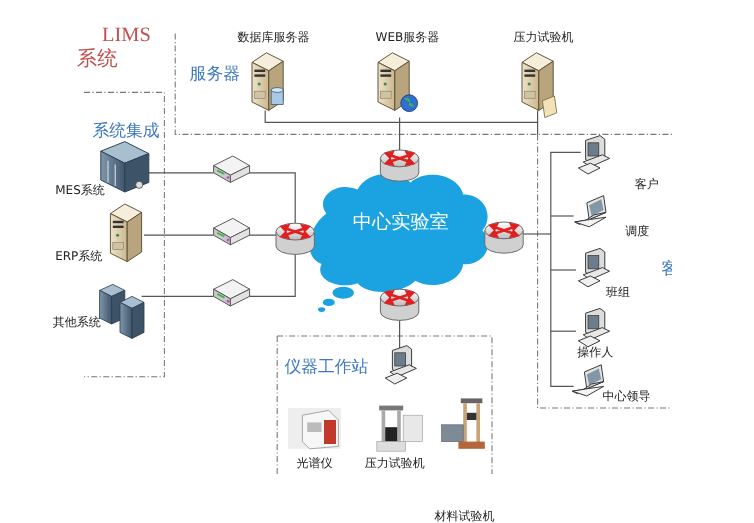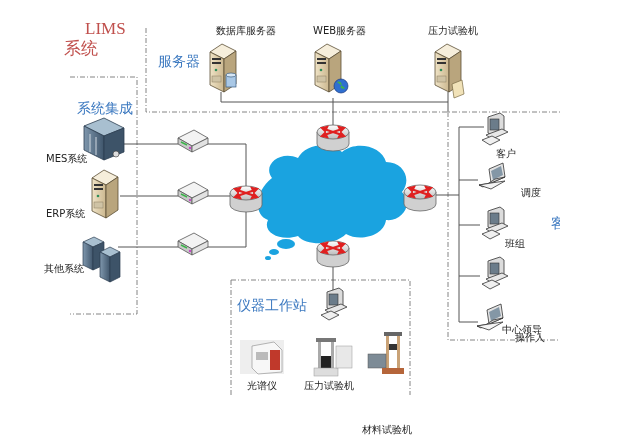--- a/index.html
+++ b/index.html
@@ -180,31 +180,32 @@
 </svg>
 
 <div class="title" style="left:85px;top:18px;">LIMS</div>
 <div class="title" style="left:64px;top:38px;">系统</div>
 
 <div class="grp" style="left:158px;top:53px;">服务器</div>
 <div class="grp" style="left:77px;top:100px;">系统集成</div>
 <div class="grp" style="left:551px;top:215px;">客户机</div>
 <div class="grp" style="left:237px;top:297px;">仪器工作站</div>
 
-<div class="lbl" style="left:198px;top:24px;margin-left:18px;">数据库服务器</div>
+<div class="lbl" style="left:198px;top:24px;">数据库服务器</div>
 <div class="lbl" style="left:313px;top:24px;">WEB服务器</div>
 <div class="lbl" style="left:428px;top:24px;">压力试验机</div>
 
 <div class="lbl" style="left:46px;top:152px;">MES系统</div>
 <div class="lbl" style="left:46px;top:207px;">ERP系统</div>
 <div class="lbl" style="left:44px;top:262px;">其他系统</div>
 
-
-<div class="lbl" style="left:496px;top:147px;">客户</div>
+<div class="cloudtxt" style="left:279px;top:175px;">中心实验室</div>
+
+<div class="lbl" style="left:529px;top:147px;">客户</div>
 <div class="lbl" style="left:521px;top:186px;font-family:Liberation Mono, monospace;">调度</div>
 <div class="lbl" style="left:505px;top:237px;">班组</div>
-<div class="lbl" style="left:515px;top:287px;margin-top:44px;">操作人</div>
+<div class="lbl" style="left:481px;top:287px;">操作人</div>
 <div class="lbl" style="left:502px;top:323px;">中心领导</div>
 
 <div class="lbl" style="left:247px;top:379px;">光谱仪</div>
 <div class="lbl" style="left:304px;top:379px;">压力试验机</div>
 <div class="lbl" style="left:362px;top:379px;margin-top:44px;">材料试验机</div>
 </div>
 
 </body></html>

